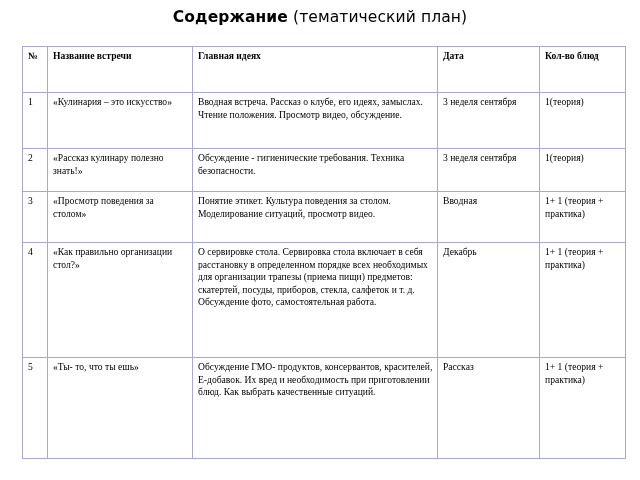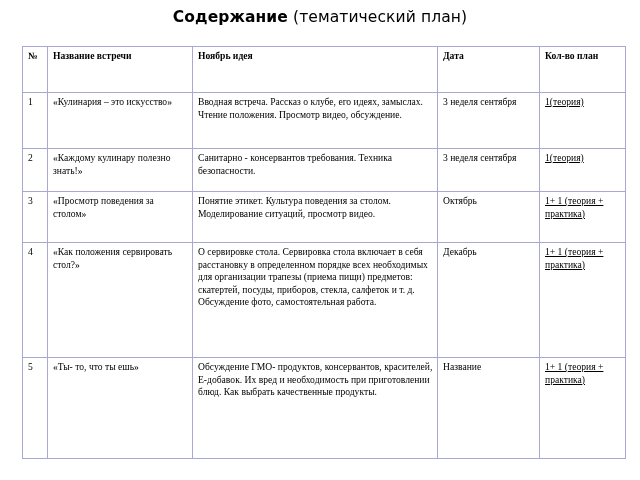--- a/index.html
+++ b/index.html
@@ -84,21 +84,21 @@
   tr.r-1 td { height: 49px; }
   tr.r-2 td { height: 36px; }
   tr.r-3 td { height: 44px; }
   tr.r-4 td { height: 108px; }
   tr.r-5 td { height: 94px; }
 
   .cell-num   { font-weight: bold; }
   .cell-name  { font-weight: bold; margin-left: 8px; }
   .cell-idea  { font-weight: normal; margin-top: 48px; }
   .cell-date  { font-weight: normal; }
-  .cell-hours { font-weight: normal; text-decoration: underline; }
+  .cell-hours { font-weight: normal; }
 </style>
 </head>
 <body>
 
 <div class="page">
 
   <div class="page-title">
     <span class="title-strong">Содержание</span><span class="title-rest"> (тематический план)</span>
   </div>
 
@@ -108,58 +108,58 @@
         <col class="c-num">
         <col class="c-name">
         <col class="c-idea">
         <col class="c-date">
         <col class="c-hours">
       </colgroup>
       <thead>
         <tr class="r-head">
           <th>№</th>
           <th>Название встречи</th>
-          <th>Ноябрь идея</th>
+          <th>Главная идеях</th>
           <th>Дата</th>
-          <th>Кол-во план</th>
+          <th>Кол-во блюд</th>
         </tr>
       </thead>
       <tbody>
         <tr class="r-1">
           <td class="cell-num">1</td>
           <td class="cell-name">«Кулинария – это искусство»</td>
           <td class="cell-idea">Вводная встреча. Рассказ о клубе, его идеях, замыслах.  Чтение положения. Просмотр видео, обсуждение.</td>
           <td class="cell-date">3 неделя сентября</td>
           <td class="cell-hours">1(теория)</td>
         </tr>
         <tr class="r-2">
           <td class="cell-num">2</td>
-          <td class="cell-name">«Каждому кулинару полезно знать!»</td>
-          <td class="cell-idea">Санитарно - консервантов требования. Техника безопасности.</td>
+          <td class="cell-name">«Рассказ кулинару полезно знать!»</td>
+          <td class="cell-idea">Обсуждение - гигиенические требования. Техника безопасности.</td>
           <td class="cell-date">3 неделя сентября</td>
           <td class="cell-hours">1(теория)</td>
         </tr>
         <tr class="r-3">
           <td class="cell-num">3</td>
           <td class="cell-name">«Просмотр поведения за столом»</td>
           <td class="cell-idea">Понятие этикет. Культура поведения за столом. Моделирование ситуаций, просмотр видео.</td>
-          <td class="cell-date">Октябрь</td>
+          <td class="cell-date">Вводная</td>
           <td class="cell-hours">1+ 1 (теория + практика)</td>
         </tr>
         <tr class="r-4">
           <td class="cell-num">4</td>
-          <td class="cell-name">«Как положения сервировать стол?»</td>
+          <td class="cell-name">«Как правильно организации стол?»</td>
           <td class="cell-idea">О сервировке стола. Сервировка стола включает в себя расстановку в определенном порядке всех необходимых для организации трапезы (приема пищи) предметов: скатертей, посуды, приборов, стекла, салфеток и т. д. Обсуждение фото, самостоятельная работа.</td>
           <td class="cell-date">Декабрь</td>
           <td class="cell-hours">1+ 1 (теория + практика)</td>
         </tr>
         <tr class="r-5">
           <td class="cell-num">5</td>
           <td class="cell-name">«Ты- то, что ты ешь»</td>
-          <td class="cell-idea">Обсуждение ГМО- продуктов, консервантов, красителей, Е-добавок. Их вред и необходимость при приготовлении блюд. Как выбрать качественные продукты.</td>
-          <td class="cell-date">Название</td>
+          <td class="cell-idea">Обсуждение ГМО- продуктов, консервантов, красителей, Е-добавок. Их вред и необходимость при приготовлении блюд. Как выбрать качественные ситуаций.</td>
+          <td class="cell-date">Рассказ</td>
           <td class="cell-hours">1+ 1 (теория + практика)</td>
         </tr>
       </tbody>
     </table>
   </div>
 
 </div>
 
 </body></html>

